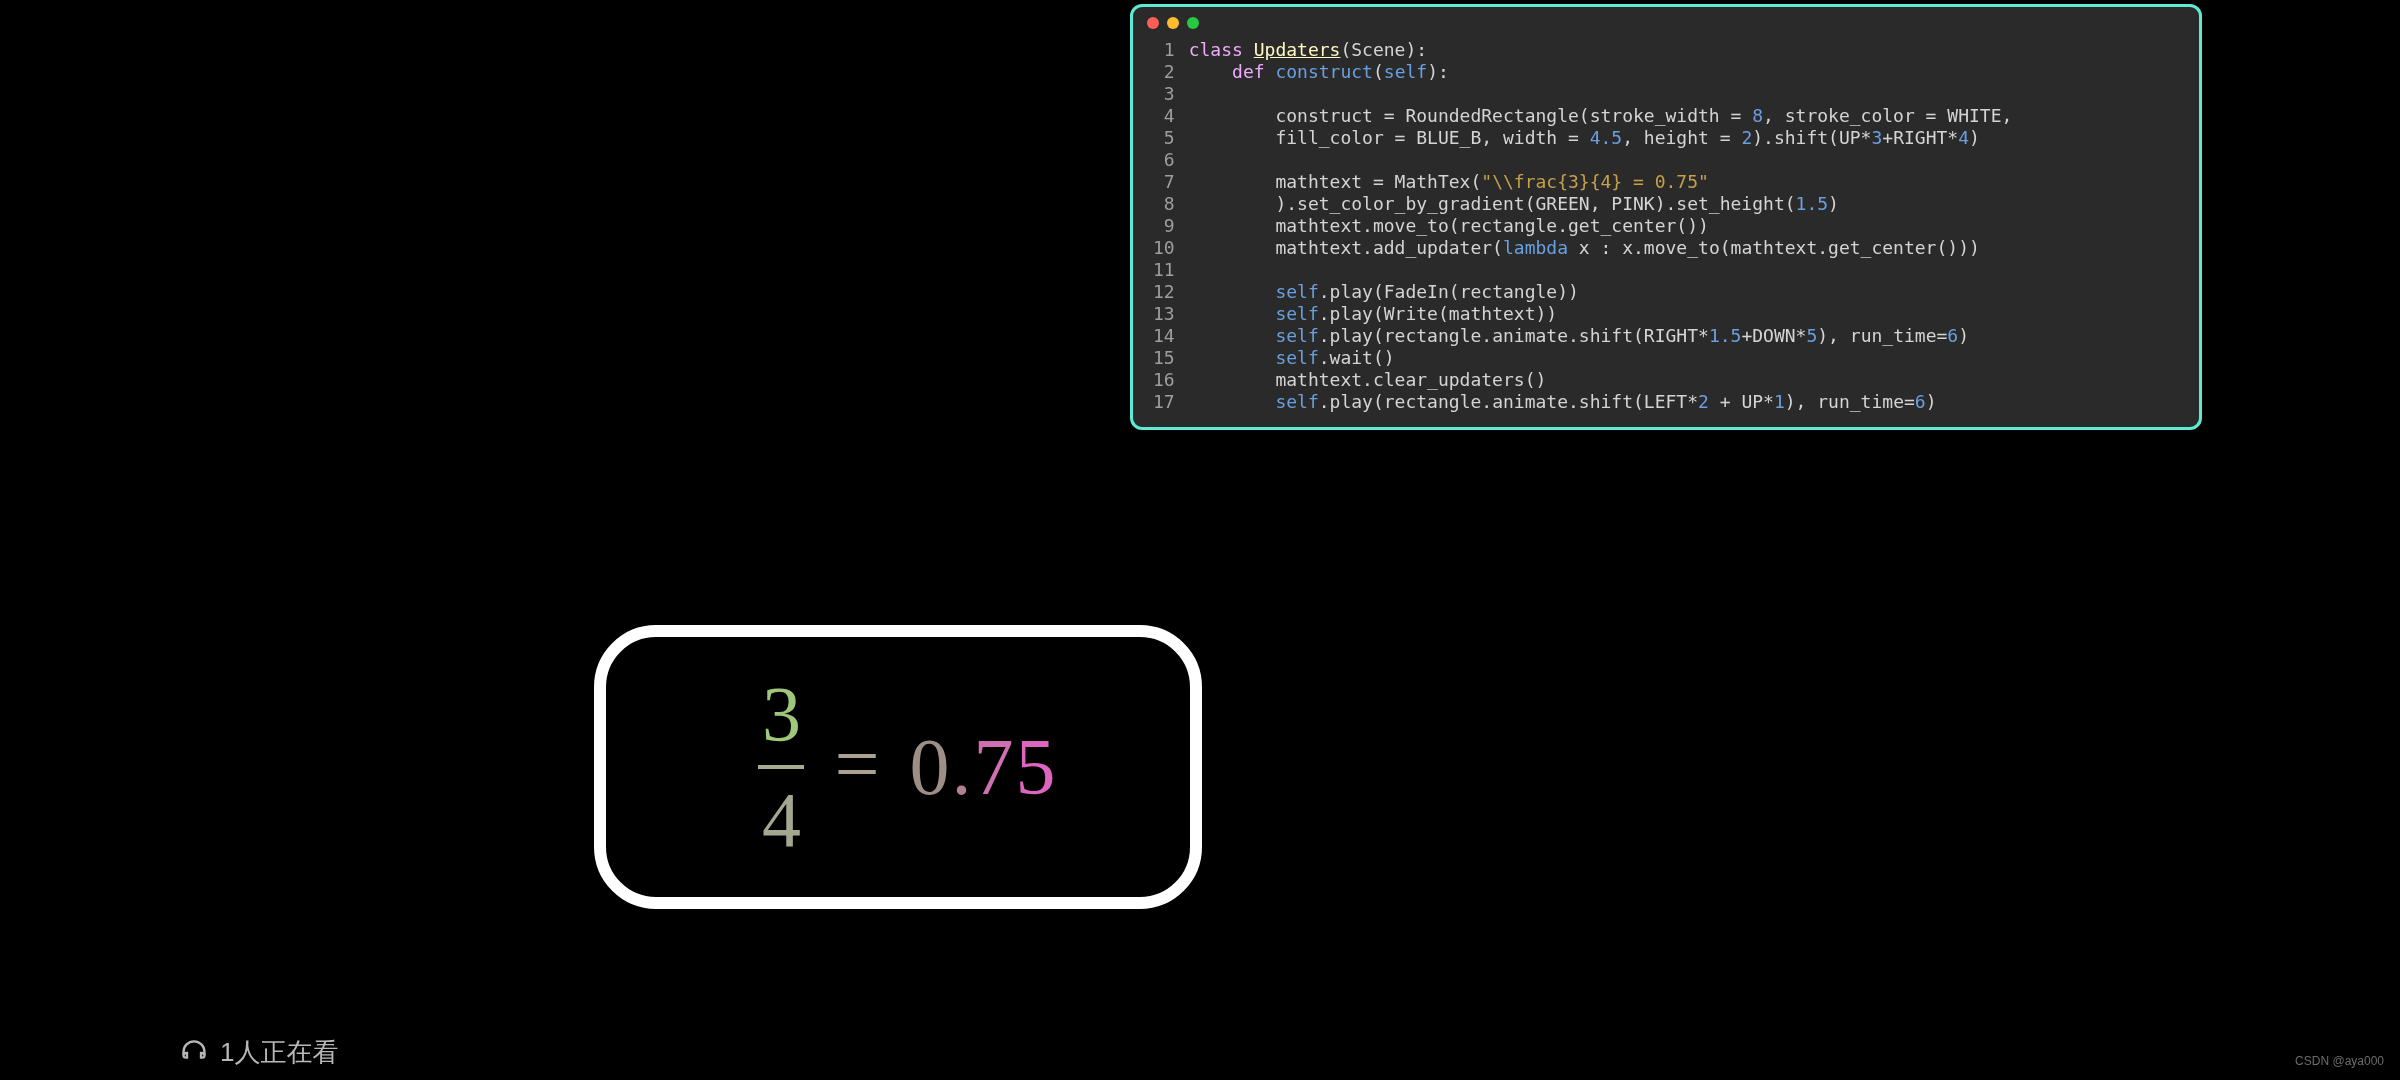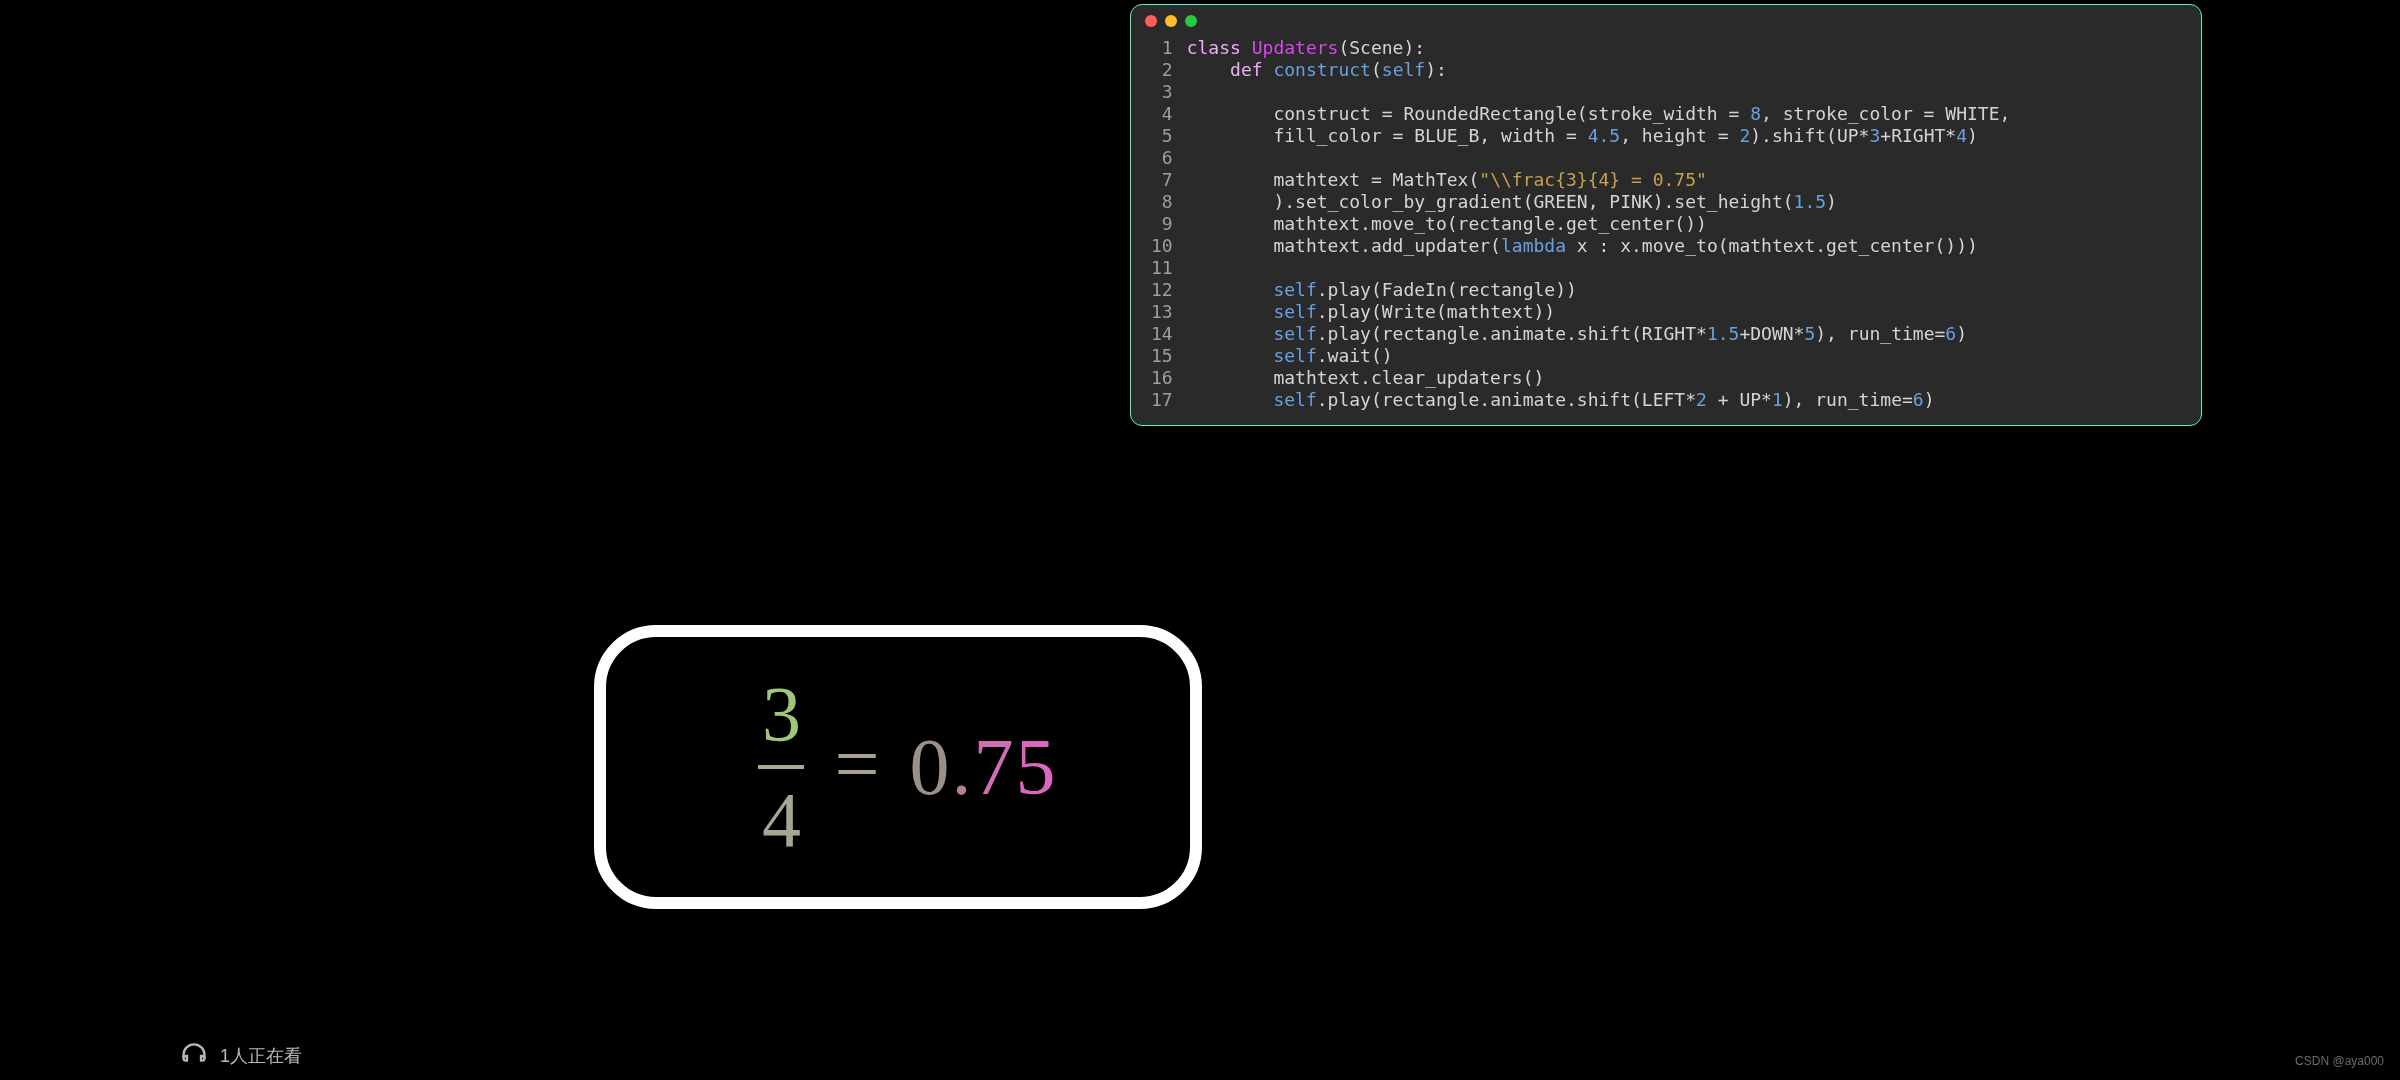--- a/index.html
+++ b/index.html
@@ -10,21 +10,21 @@
     position: relative;
     font-family: Menlo, Monaco, Consolas, monospace;
     overflow: hidden;
   }
   .code-window {
     position: absolute;
     left: 1130px;
     top: 4px;
     width: 1072px;
     background: #2a2a2a;
-    border: 1px solid #5eead4;
+    border: 3px solid #5eead4;
     border-radius: 12px;
     padding: 10px 0 14px 0;
   }
   .win-dots {
     display: flex;
     gap: 8px;
     padding-left: 14px;
     margin-bottom: 10px;
   }
   .win-dot {
@@ -43,21 +43,21 @@
     user-select:none;
     white-space: pre;
   }
   .code {
     font-size: 18px;
     line-height: 22px;
     white-space: pre;
     color:#d4d4d4;
   }
   .kw { color:#f0abfc; }
-  .cls { color:#d946ef; }
+  .cls { color:#fef9c3;text-decoration:underline; }
   .fn { color:#6aa0e0; }
   .slf { color:#6aa0e0;margin-top:31px; }
   .str { color:#c7a04a; }
   .num { color:#6aa0e0; }
   .lam { color:#6aa0e0; }
 
   .formula-box {
     position: absolute;
     left: 594px;
     top: 625px;
@@ -85,21 +85,21 @@
   .rhs .ddot { color:#b37f97; }
   .rhs .d7 { color:#cf70b3; }
   .rhs .d5 { color:#dd64bf; }
 
   .viewers {
     position: absolute;
     left: 180px;
     bottom: 10px;
     display:flex; align-items:center; gap: 12px;
     color:#b7b7b7;
-    font-size: 18px;
+    font-size: 26px;
     font-family: Arial, sans-serif;
   }
   .viewers svg { width:28px; height:28px; }
   .watermark {
     position:absolute;
     right: 16px;
     bottom: 12px;
     color:#6b6b6b;
     font-size: 12px;
     font-family: Arial, sans-serif;

